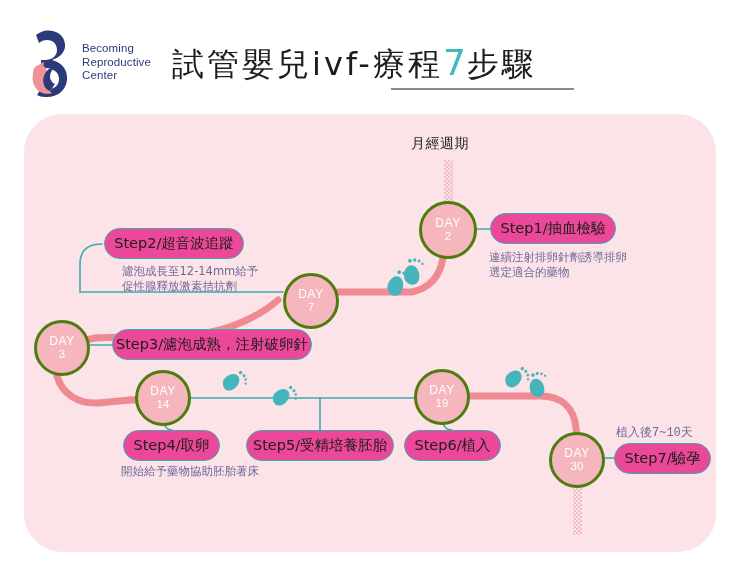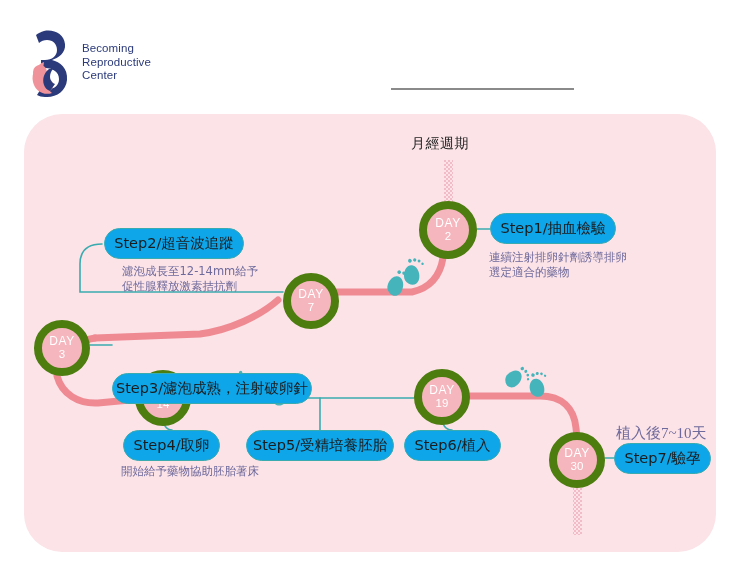--- a/index.html
+++ b/index.html
@@ -78,42 +78,42 @@
     left: 0; top: 0;
     width: 740px; height: 565px;
     pointer-events: none;
   }
 
   
   .day-node {
     position: absolute;
     border-radius: 50%;
     background: #f5b6be;
-    border: 8px solid #4d7c0f;
+    border: 3px solid #4d7c0f;
     box-sizing: border-box;
     display: flex;
     flex-direction: column;
     align-items: center;
     justify-content: center;
     color: #ffffff;
     line-height: 1;
   }
   .day-node .dlabel {
     font-size: 12px;
     letter-spacing: 0.6px;
     margin-bottom: 2px;
   }
   .day-node .dnum {
     font-size: 11.5px;
   }
 
   
   .pill {
     position: absolute;
-    background: #0ea5e9;
+    background: #ec4899;
     border: 1.6px solid #3aacb0;
     border-radius: 18px;
     box-sizing: border-box;
     display: flex;
     align-items: center;
     justify-content: center;
     color: #1c1c1c;
     font-size: 14.5px;
     white-space: nowrap;
     font-family: "DejaVu Sans", "Liberation Sans", sans-serif;
@@ -134,23 +134,23 @@
     position: absolute;
     color: #1c1c1c;
     font-size: 14px;
     white-space: nowrap;
     letter-spacing: 0.5px;
     font-family: "DejaVu Sans", "Liberation Sans", sans-serif;
   }
   .small-note {
     position: absolute;
     color: #6f6a9c;
-    font-size: 15px;
-    white-space: nowrap;
-    font-family: Liberation Serif, serif;
+    font-size: 12px;
+    white-space: nowrap;
+    font-family: Liberation Mono, monospace;
   }
 </style>
 </head>
 <body>
 
 <div id="root">
 
   <div class="header">
 
     <div class="logo-wrap">
@@ -162,20 +162,21 @@
         <circle cx="24" cy="57" r="7" fill="#f0929a"></circle>
         <path d="M27 41 C22 45 20 51 22 57 C23 60 25 62 28 63 L33 56 C30 55 28 52 28 49 C28 46 29 43 31 41 Z" fill="#2b3a7a"></path>
       </svg>
       <div class="logo-text">
         <div>Becoming</div>
         <div>Reproductive</div>
         <div>Center</div>
       </div>
     </div>
 
+    <div class="title"><span>試管嬰兒ivf-療程</span><span class="num">7</span><span>步驟</span></div>
     <div class="title-underline"></div>
   </div>
 
   <div class="panel"></div>
 
   <svg id="canvas" viewBox="0 0 740 565">
     <defs>
       <pattern id="dots" width="4" height="4" patternUnits="userSpaceOnUse">
         <rect width="4" height="4" fill="#fbe3e7"></rect>
         <circle cx="1" cy="1" r="1" fill="#f0aebb"></circle>
@@ -308,21 +309,21 @@
       <div class="pill" style="left: 490px; top: 213px; width: 126px; height: 31px;">Step1/抽血檢驗</div>
       <div class="note" style="left: 489px; top: 250px;">
         <div>連續注射排卵針劑誘導排卵</div>
         <div>選定適合的藥物</div>
       </div>
       <div class="pill" style="left: 104px; top: 228px; width: 140px; height: 31px;">Step2/超音波追蹤</div>
       <div class="note" style="left: 122px; top: 264px;">
         <div>濾泡成長至12-14mm給予</div>
         <div>促性腺釋放激素拮抗劑</div>
       </div>
-      <div class="pill" style="left: 112px; top: 329px; width: 200px; height: 31px; margin-top: 44px;">Step3/濾泡成熟，注射破卵針</div>
+      <div class="pill" style="left: 112px; top: 329px; width: 200px; height: 31px;">Step3/濾泡成熟，注射破卵針</div>
       <div class="pill" style="left: 123px; top: 430px; width: 97px; height: 31px;">Step4/取卵</div>
       <div class="note" style="left: 121px; top: 464px;">
         <div>開始給予藥物協助胚胎著床</div>
       </div>
       <div class="pill" style="left: 246px; top: 430px; width: 148px; height: 31px;">Step5/受精培養胚胎</div>
       <div class="pill" style="left: 404px; top: 430px; width: 97px; height: 31px;">Step6/植入</div>
       <div class="pill" style="left: 614px; top: 443px; width: 97px; height: 31px;">Step7/驗孕</div>
     </div>
 
 </div>

